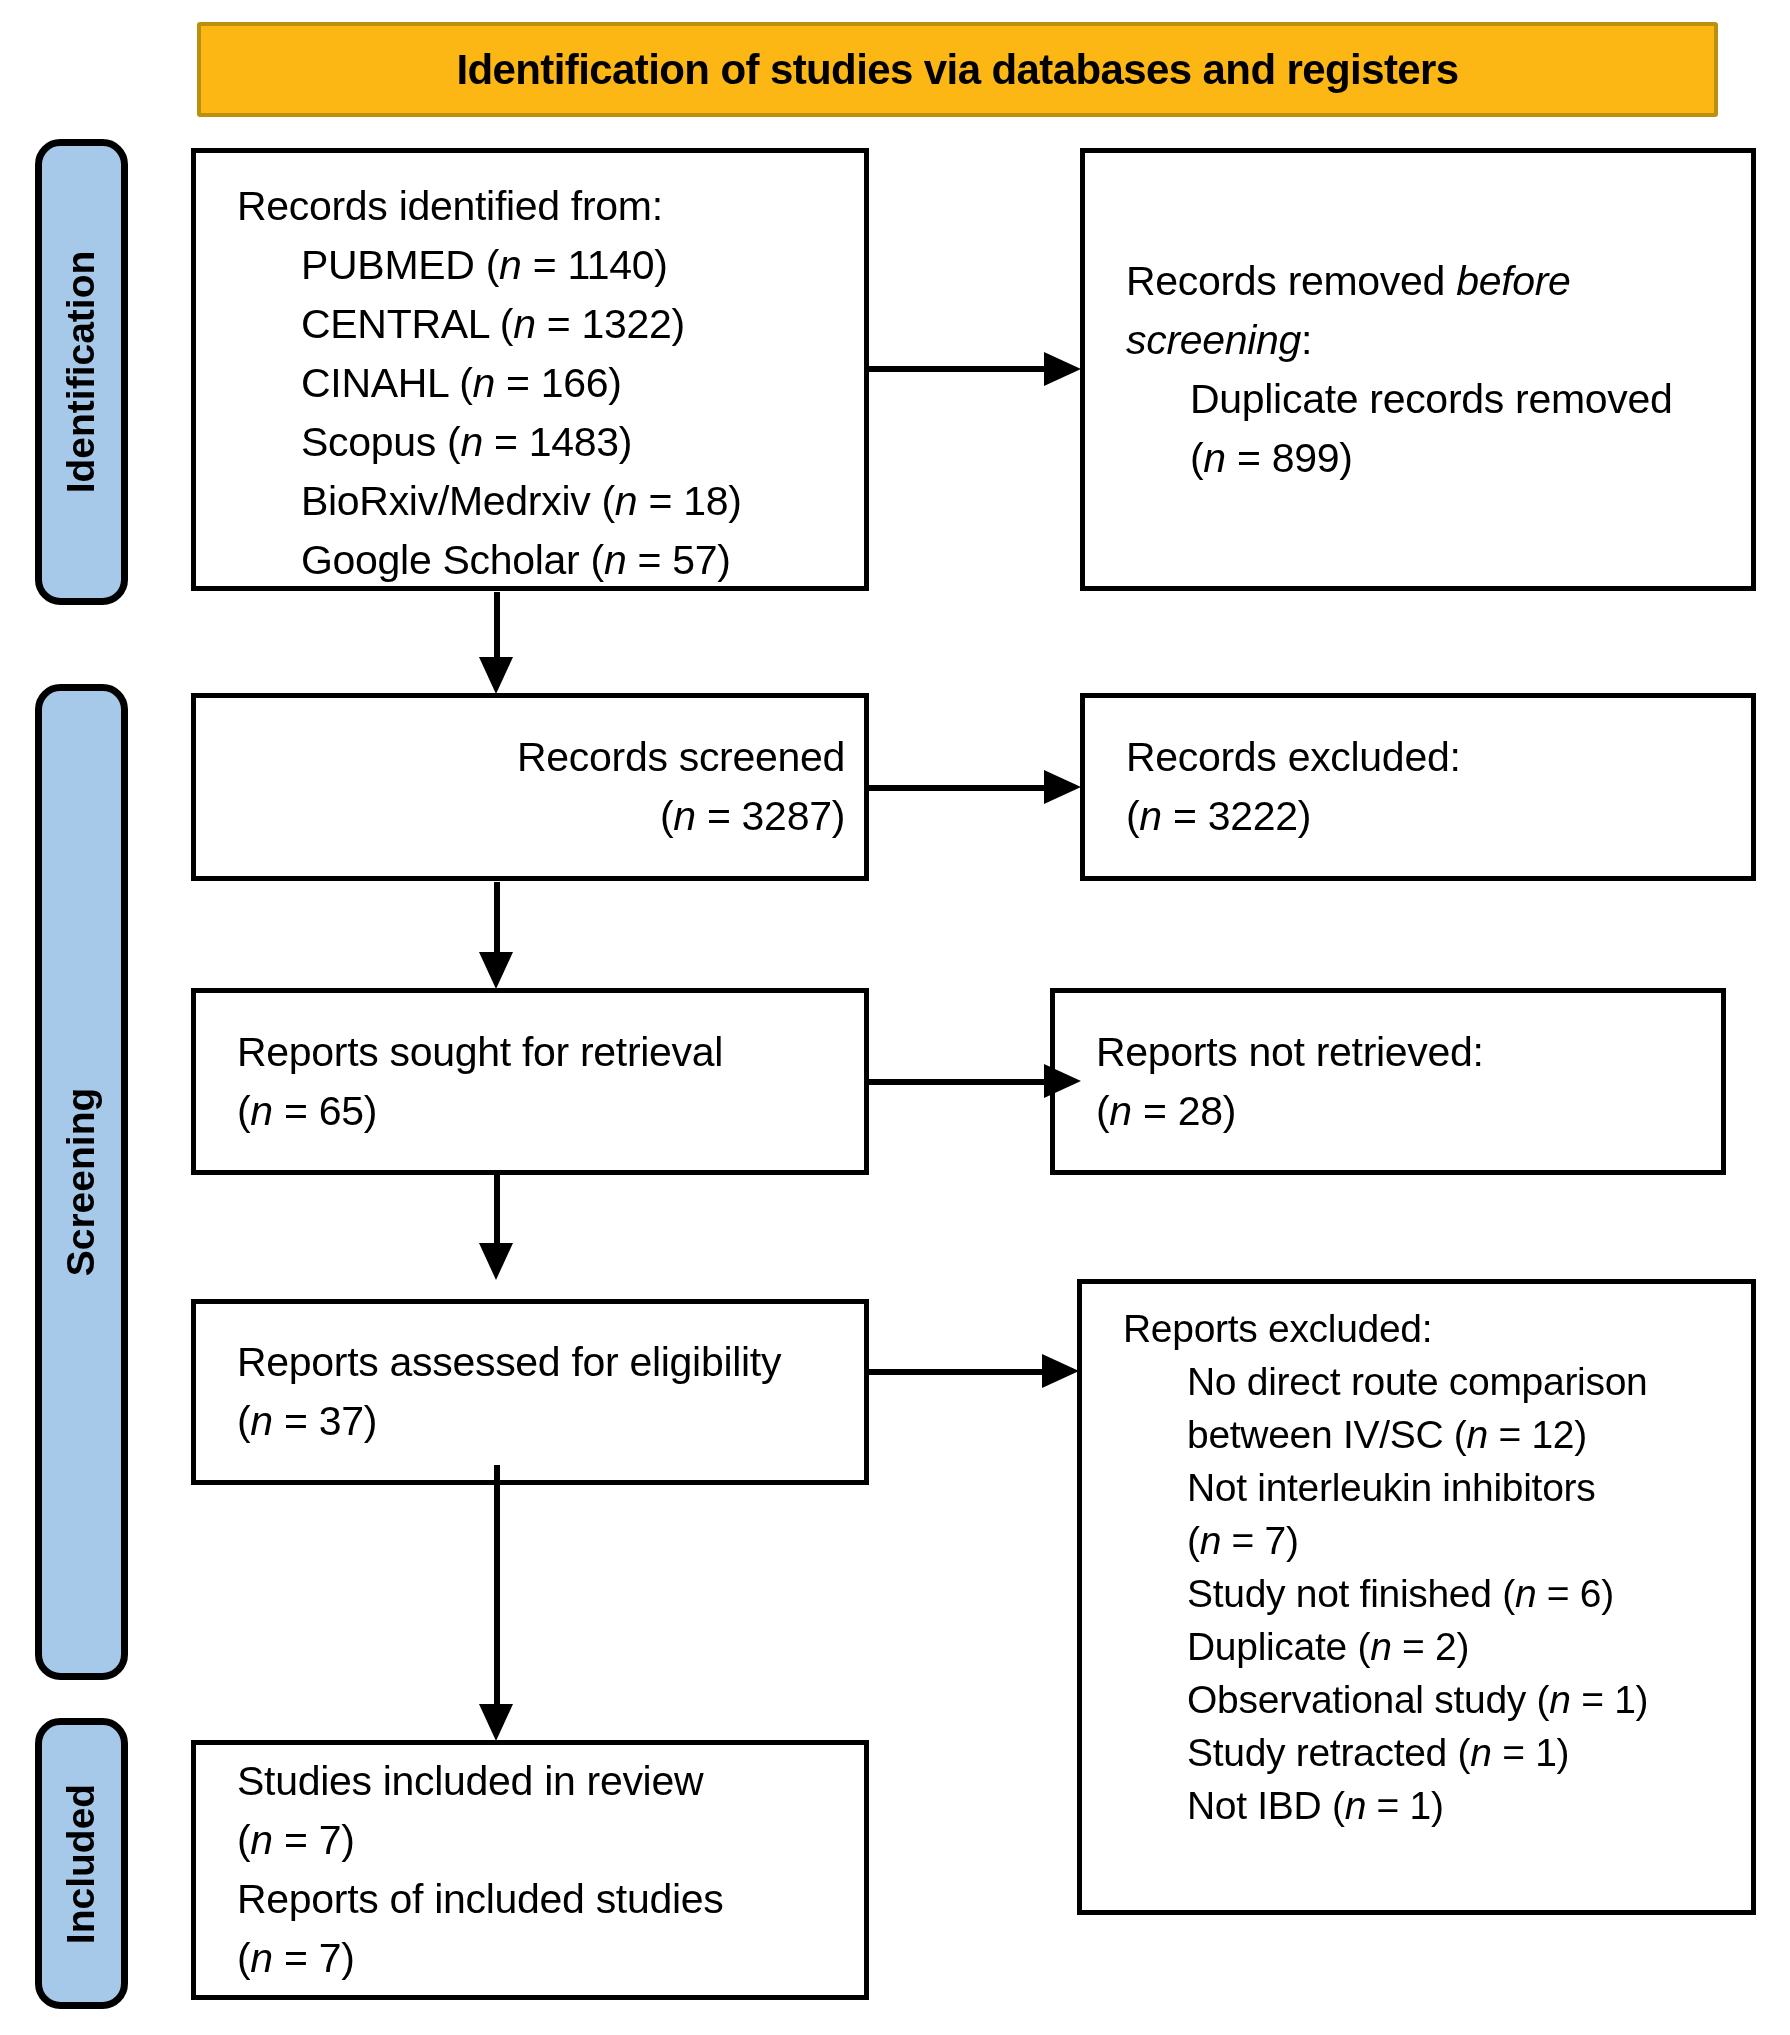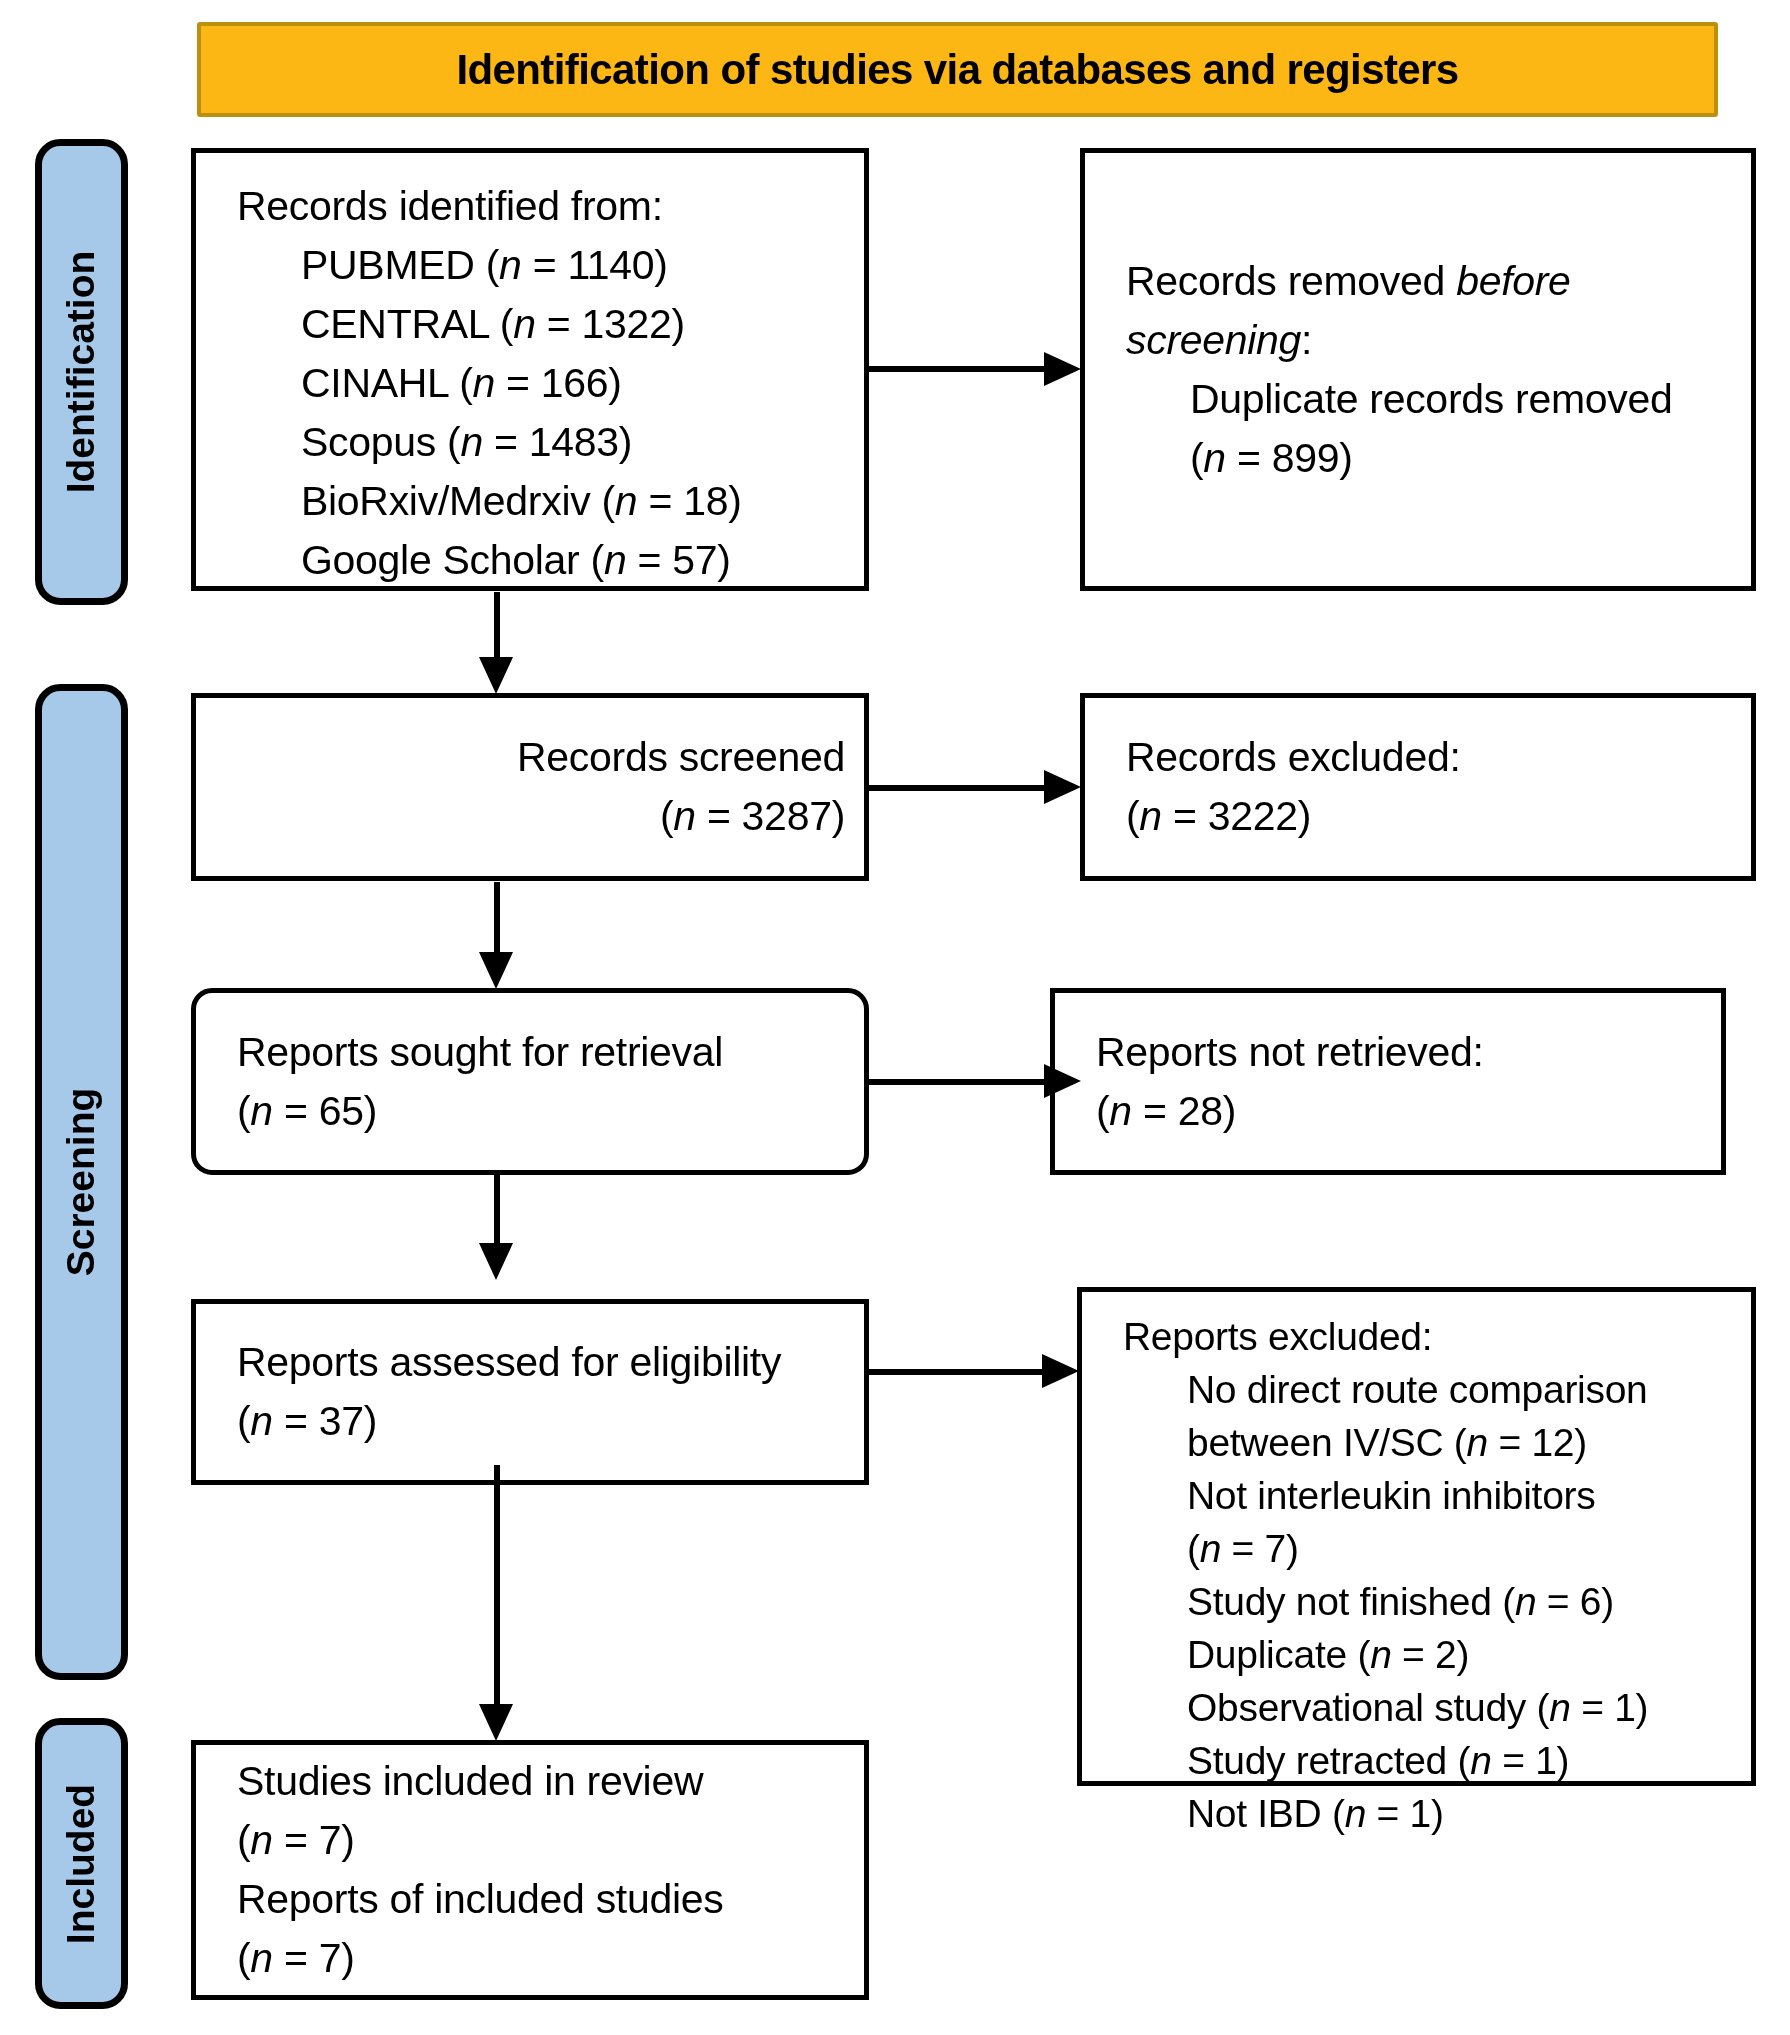--- a/index.html
+++ b/index.html
@@ -58,24 +58,24 @@
   }
   .fbox .line { white-space: nowrap; }
   .fbox .line.indent { margin-left: 64px; }
   .top-align   { justify-content: flex-start; padding-top: 24px; }
   .mid-align   { justify-content: center; }
   .tight       { font-size: 39px; line-height: 53px; padding-top: 18px; }
   #box-records-identified   { left: 191px;  top: 148px;  width: 678px; height: 443px; }
   #box-records-removed      { left: 1080px; top: 148px;  width: 676px; height: 443px; }
   #box-records-screened     { left: 191px;  top: 693px; width: 678px; height: 188px; text-align: right; }
   #box-records-excluded     { left: 1080px; top: 693px; width: 676px; height: 188px; }
-  #box-reports-sought       { left: 191px;  top: 988px; width: 678px; height: 187px; border-radius: 21px; }
+  #box-reports-sought       { left: 191px;  top: 988px; width: 678px; height: 187px; }
   #box-reports-not-retrieved{ left: 1050px; top: 988px; width: 676px; height: 187px; }
   #box-reports-assessed     { left: 191px;  top: 1279px; width: 678px; height: 186px; margin-top: 20px; }
-  #box-reports-excluded     { left: 1077px; top: 1279px; width: 679px; height: 499px; margin-top: 8px; }
+  #box-reports-excluded     { left: 1077px; top: 1279px; width: 679px; height: 636px; }
   #box-studies-included     { left: 191px;  top: 1740px; width: 678px; height: 260px; }
   
   .stem-v { position: absolute; width: 5.7px; background: var(--arrow-color); }
   .stem-h { position: absolute; height: 5.7px; background: var(--arrow-color); }
   .head-down {
     position: absolute; width: 0; height: 0;
     border-left: 17px solid transparent; border-right: 17px solid transparent;
     border-top: 37px solid var(--arrow-color);
   }
   .head-right {

